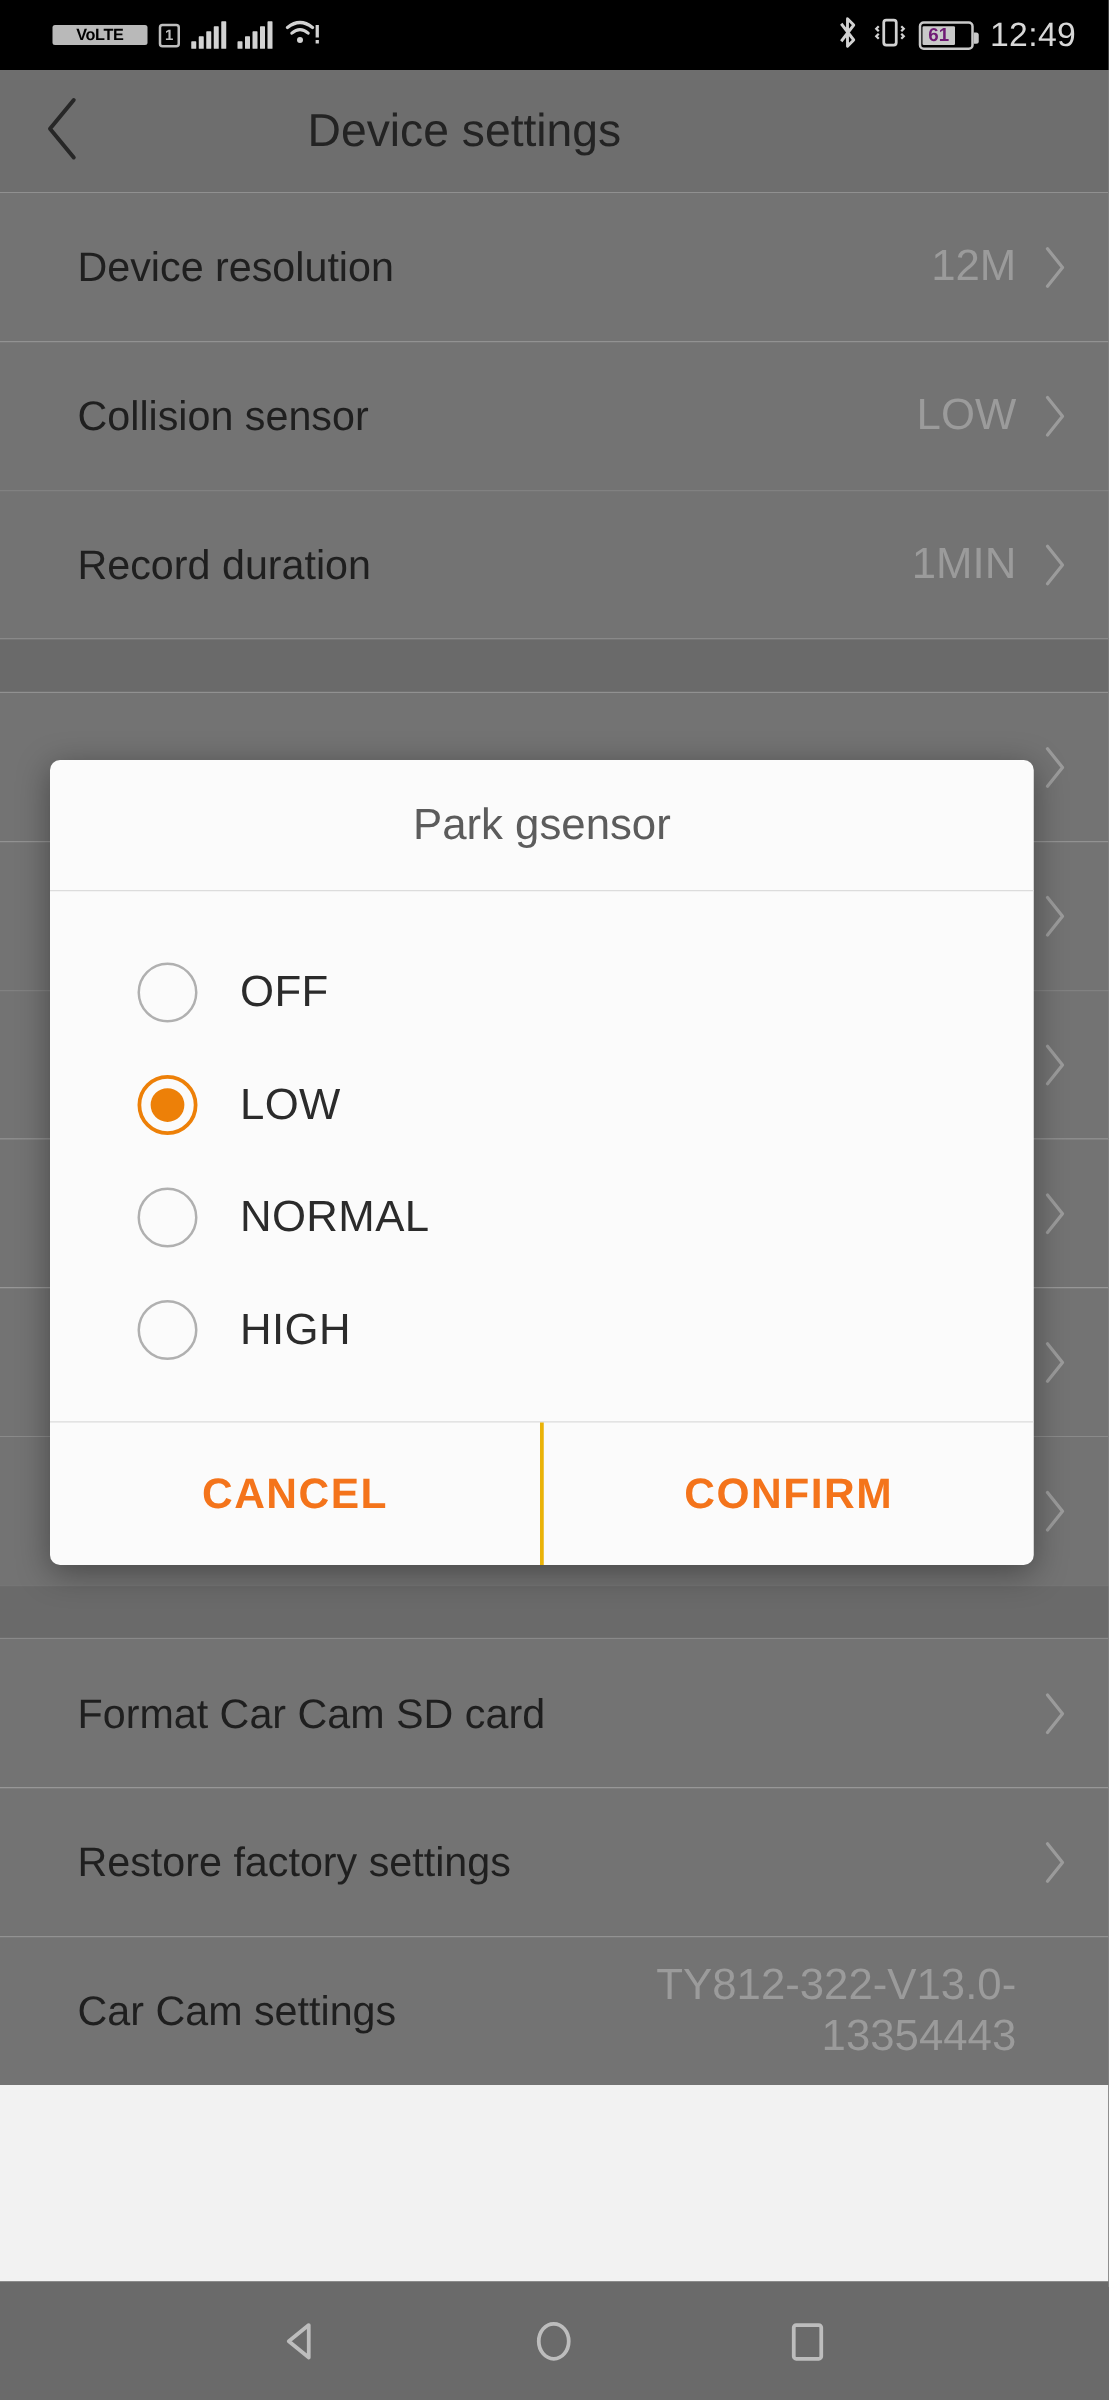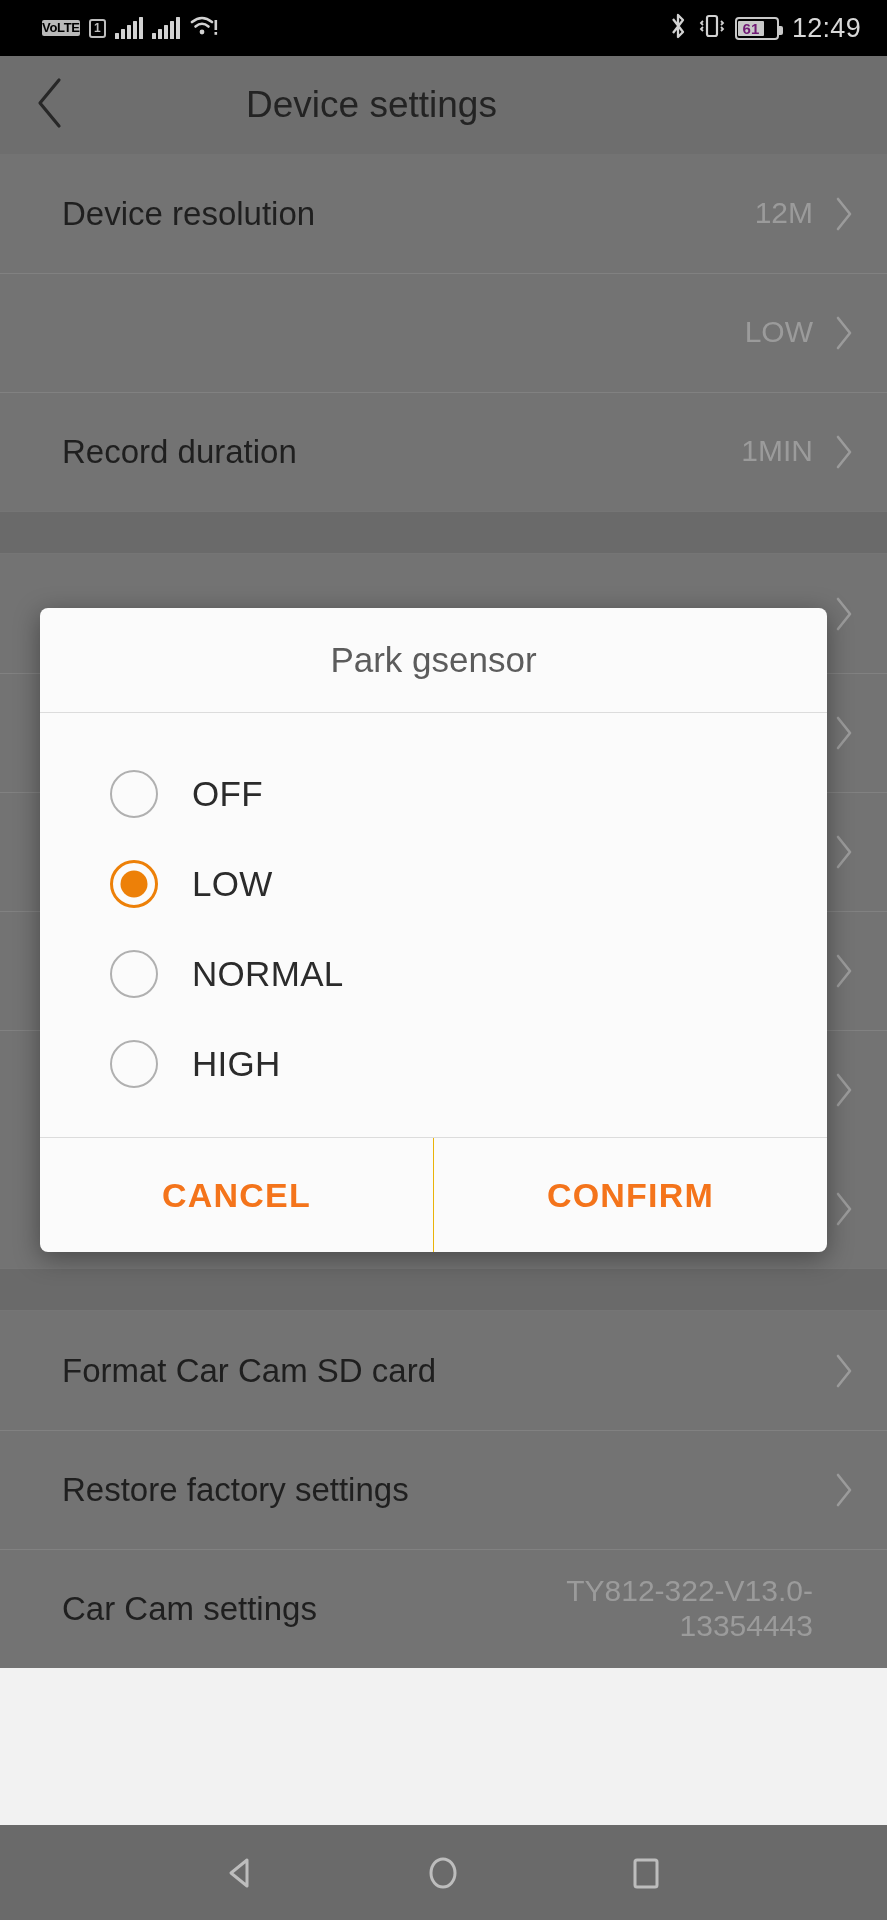--- a/index.html
+++ b/index.html
@@ -14,21 +14,21 @@
   
   .statusbar{
     position:absolute; top:0; left:0; width:887px; height:56px;
     background:#000; color:#d2d2d2;
     display:flex; align-items:center; z-index:40;
   }
   .sb-left{ display:flex; align-items:center; gap:9px; margin-left:42px; }
   .sb-right{ display:flex; align-items:center; gap:9px; margin-left:auto; margin-right:26px; }
   .volte{
     background:#b9b9b9; color:#000; font-size:13px; font-weight:bold;
-    padding:1px 0; border-radius:2px; letter-spacing:-.3px; line-height:1.05;
+    padding:1px 19px; border-radius:2px; letter-spacing:-.3px; line-height:1.05;
   }
   .simbadge{
     width:17px;height:19px;border:2px solid #bdbdbd;border-radius:3px;
     font-size:12px;font-weight:bold;color:#bdbdbd;
     display:flex;align-items:center;justify-content:center;line-height:1;
   }
   .sig{ display:flex; align-items:flex-end; gap:2px; height:22px; }
   .sig i{ display:block; width:4px; background:#d2d2d2; border-radius:.5px; }
   .sig i:nth-child(1){height:6px}.sig i:nth-child(2){height:10px}
   .sig i:nth-child(3){height:14px}.sig i:nth-child(4){height:18px}
@@ -67,21 +67,21 @@
   }
   .row + .row:before{
     content:""; position:absolute; top:0; left:0; width:887px; height:1px;
     background:rgba(255,255,255,.10);
   }
   .row-label{ font-size:33px; color:#1f1f1f; font-weight:400; }
   .row-right{
     margin-left:auto; display:flex; align-items:center; gap:20px; padding-right:32px;
   }
   .row-value{
-    font-size:30px; color:#9b9b9b; text-align:right; max-width:330px; line-height:1.15;
+    font-size:35px; color:#9b9b9b; text-align:right; max-width:330px; line-height:1.15;
   }
   .chev{ width:22px; height:38px; flex:none; }
   .gap{ width:887px; height:43px; background:#6a6a6a; position:relative; }
   .gap:before,.gap:after{
     content:"";position:absolute;left:0;width:887px;height:1px;background:rgba(255,255,255,.08);
   }
   .gap:before{top:0}.gap:after{bottom:0}
 
   
   .scrim{
@@ -110,21 +110,21 @@
   .radio.sel:after{
     content:"";position:absolute;left:50%;top:50%;transform:translate(-50%,-50%);
     width:27px;height:27px;border-radius:50%;background:#ed8008;
   }
   .opt-label{ margin-left:34px; font-size:35px; color:#2b2b2b; letter-spacing:.3px; }
   .dlg-actions{ display:flex; border-top:1px solid #dcdcdc; height:115px; }
   .dlg-btn{
     flex:1; display:flex; align-items:center; justify-content:center;
     font-size:34px; font-weight:bold; color:#f4741b; letter-spacing:1.2px;
   }
-  .dlg-btn + .dlg-btn{ border-left:1px solid #eab308;text-align:center; }
+  .dlg-btn + .dlg-btn{ border-left:3px solid #eab308;text-align:center; }
 
   
   .navbar{
     position:absolute; bottom:0; left:0; width:887px; height:95px;
     background:#6a6a6a; display:flex; align-items:center;
     justify-content:space-around; padding:0 140px; z-index:35;
   }
   .nav-ico{ width:60px; height:60px; display:flex; align-items:center; justify-content:center; }
 </style>
 </head>
@@ -196,20 +196,21 @@
         <div class="row">
           <span class="row-label">Device resolution</span>
           <span class="row-right">
             <span class="row-value">12M</span>
             <span class="chev"><svg width="22" height="38" viewBox="0 0 22 38">
                 <path d="M5 4 L17 19 L5 34" stroke="#9b9b9b" stroke-width="2.6" fill="none" stroke-linecap="round" stroke-linejoin="round"></path>
               </svg></span>
           </span>
         </div>
         <div class="row">
+          <span class="row-label">Collision sensor</span>
           <span class="row-right">
             <span class="row-value">LOW</span>
             <span class="chev"><svg width="22" height="38" viewBox="0 0 22 38">
                 <path d="M5 4 L17 19 L5 34" stroke="#9b9b9b" stroke-width="2.6" fill="none" stroke-linecap="round" stroke-linejoin="round"></path>
               </svg></span>
           </span>
         </div>
         <div class="row">
           <span class="row-label">Record duration</span>
           <span class="row-right">

